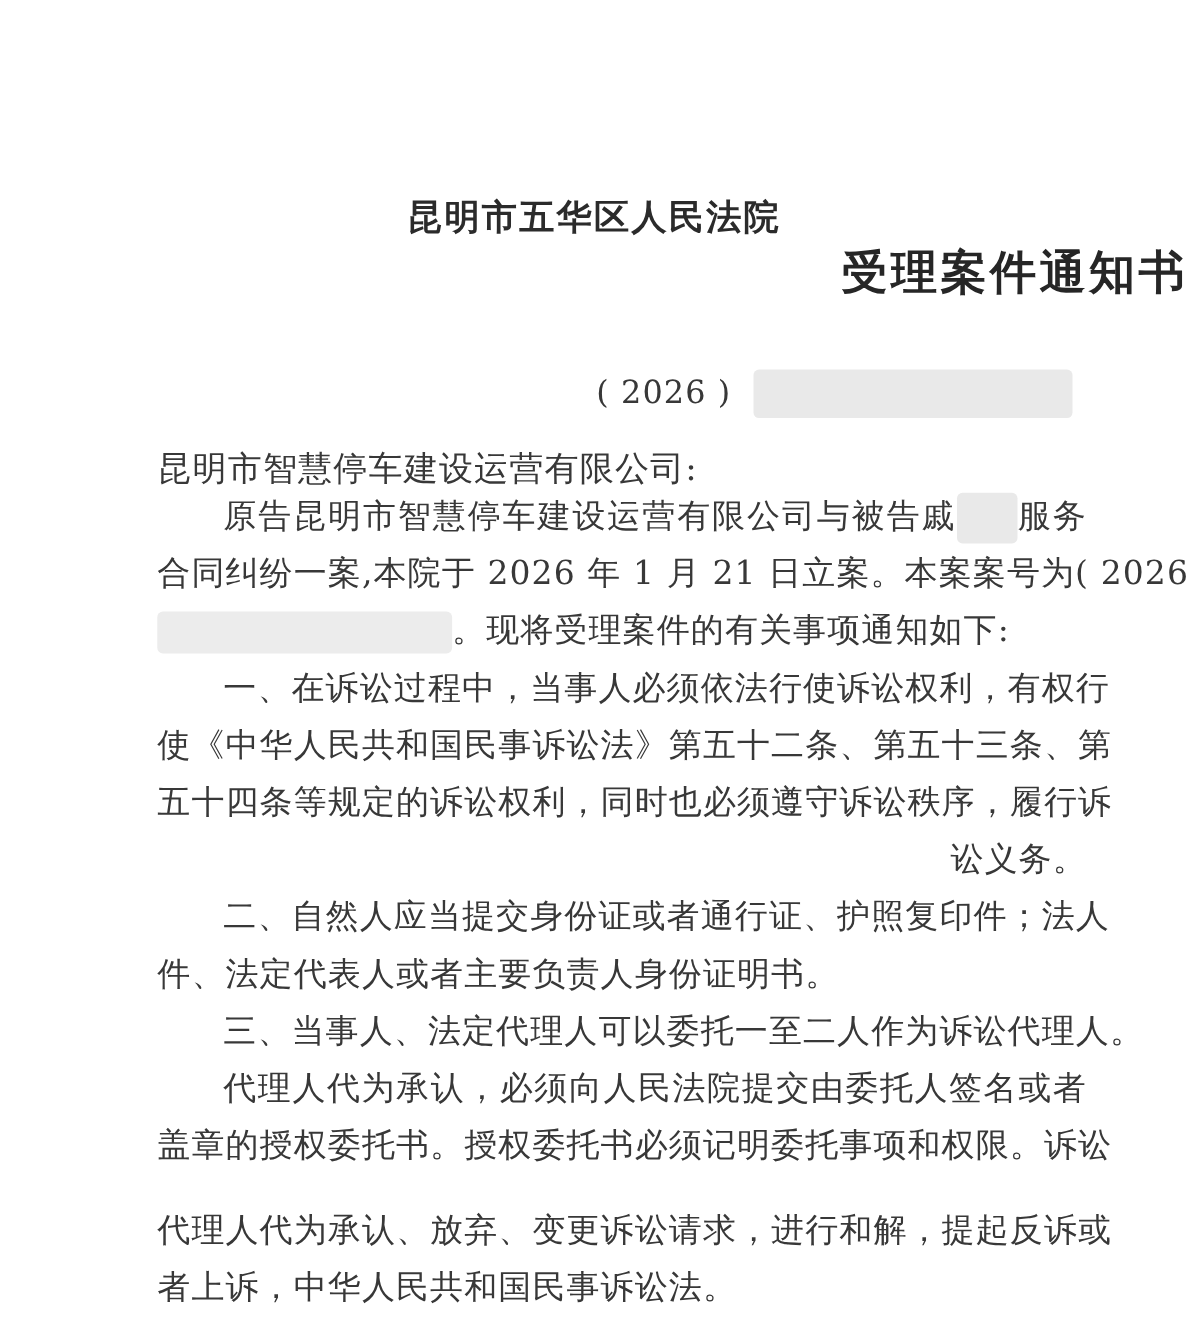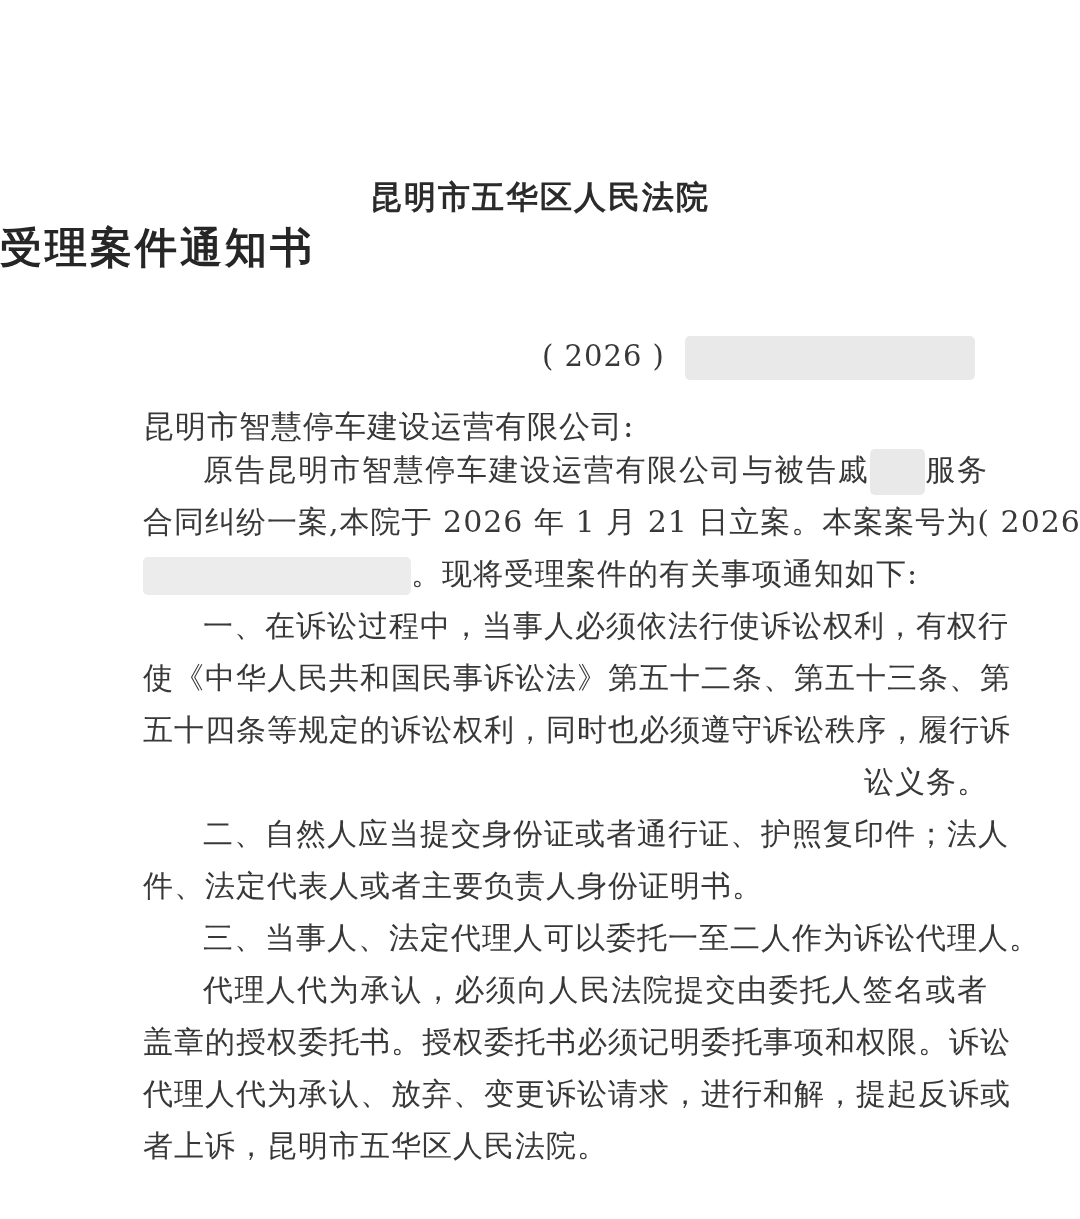--- a/index.html
+++ b/index.html
@@ -24,21 +24,21 @@
     letter-spacing: 2px;
     color: #2b2b2b;
     line-height: 50px;
   }
   .doc-title {
     position: absolute;
     top: 222px;
     left: 0;
     width: 100%;
     margin: 0;
-    text-align: left;
+    text-align: right;
     font-size: 42px;
     font-weight: 800;
     letter-spacing: 3px;
     color: #262626;
     line-height: 52px;
   }
   .case-line {
     position: absolute;
     top: 330px;
     left: 542px;
@@ -107,17 +107,17 @@
       <div class="line" style="text-indent: 0em;"><span class="redaction soft" style="width: 268px; height: 38px;"></span><span>。现将受理案件的有关事项通知如下:</span></div>
       <div class="line justify" style="text-indent: 2em;"><span>一、在诉讼过程中，当事人必须依法行使诉讼权利，有权行</span></div>
       <div class="line justify" style="text-indent: 0em;"><span>使《中华人民共和国民事诉讼法》第五十二条、第五十三条、第</span></div>
       <div class="line justify" style="text-indent: 0em;"><span>五十四条等规定的诉讼权利，同时也必须遵守诉讼秩序，履行诉</span></div>
       <div class="line" style="text-indent: 0em; text-align: right;"><span>讼义务。</span></div>
       <div class="line justify" style="text-indent: 2em;"><span>二、自然人应当提交身份证或者通行证、护照复印件；法人</span></div>
       <div class="line" style="text-indent: 0em;"><span>件、法定代表人或者主要负责人身份证明书。</span></div>
       <div class="line" style="text-indent: 2em;"><span>三、当事人、法定代理人可以委托一至二人作为诉讼代理人。</span></div>
       <div class="line justify" style="text-indent: 2em;"><span>代理人代为承认，必须向人民法院提交由委托人签名或者</span></div>
       <div class="line justify" style="text-indent: 0em;"><span>盖章的授权委托书。授权委托书必须记明委托事项和权限。诉讼</span></div>
-      <div class="line justify" style="text-indent: 0em;"><span>代理人代为承认、放弃、变更诉讼请求，进行和解，提起反诉或</span></div>
-      <div class="line" style="text-indent: 0em;"><span>者上诉，昆明市五华区人民法院。</span></div>
+      <div class="line justify" style="text-indent: 0em; margin-top: 25px;"><span>代理人代为承认、放弃、变更诉讼请求，进行和解，提起反诉或</span></div>
+      <div class="line" style="text-indent: 0em;"><span>者上诉，中华人民共和国民事诉讼法。</span></div>
     </div>
 
 </div>
 
 </body></html>

